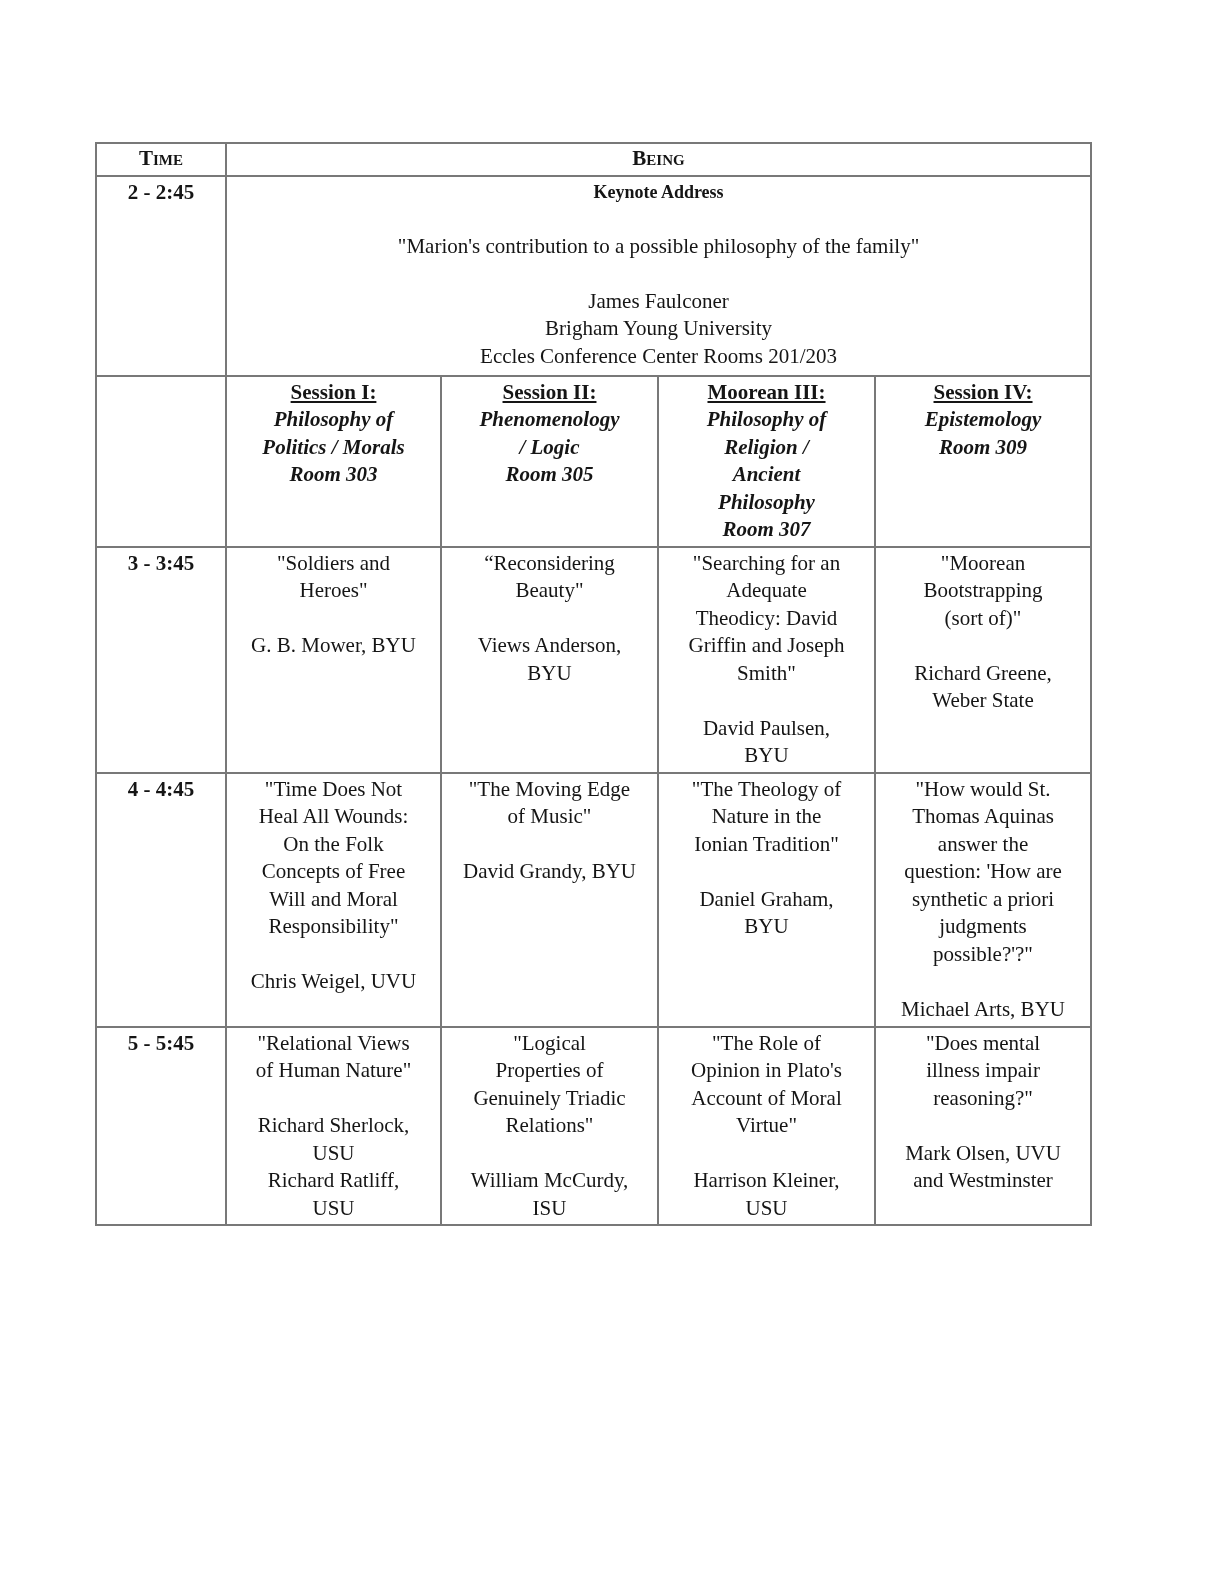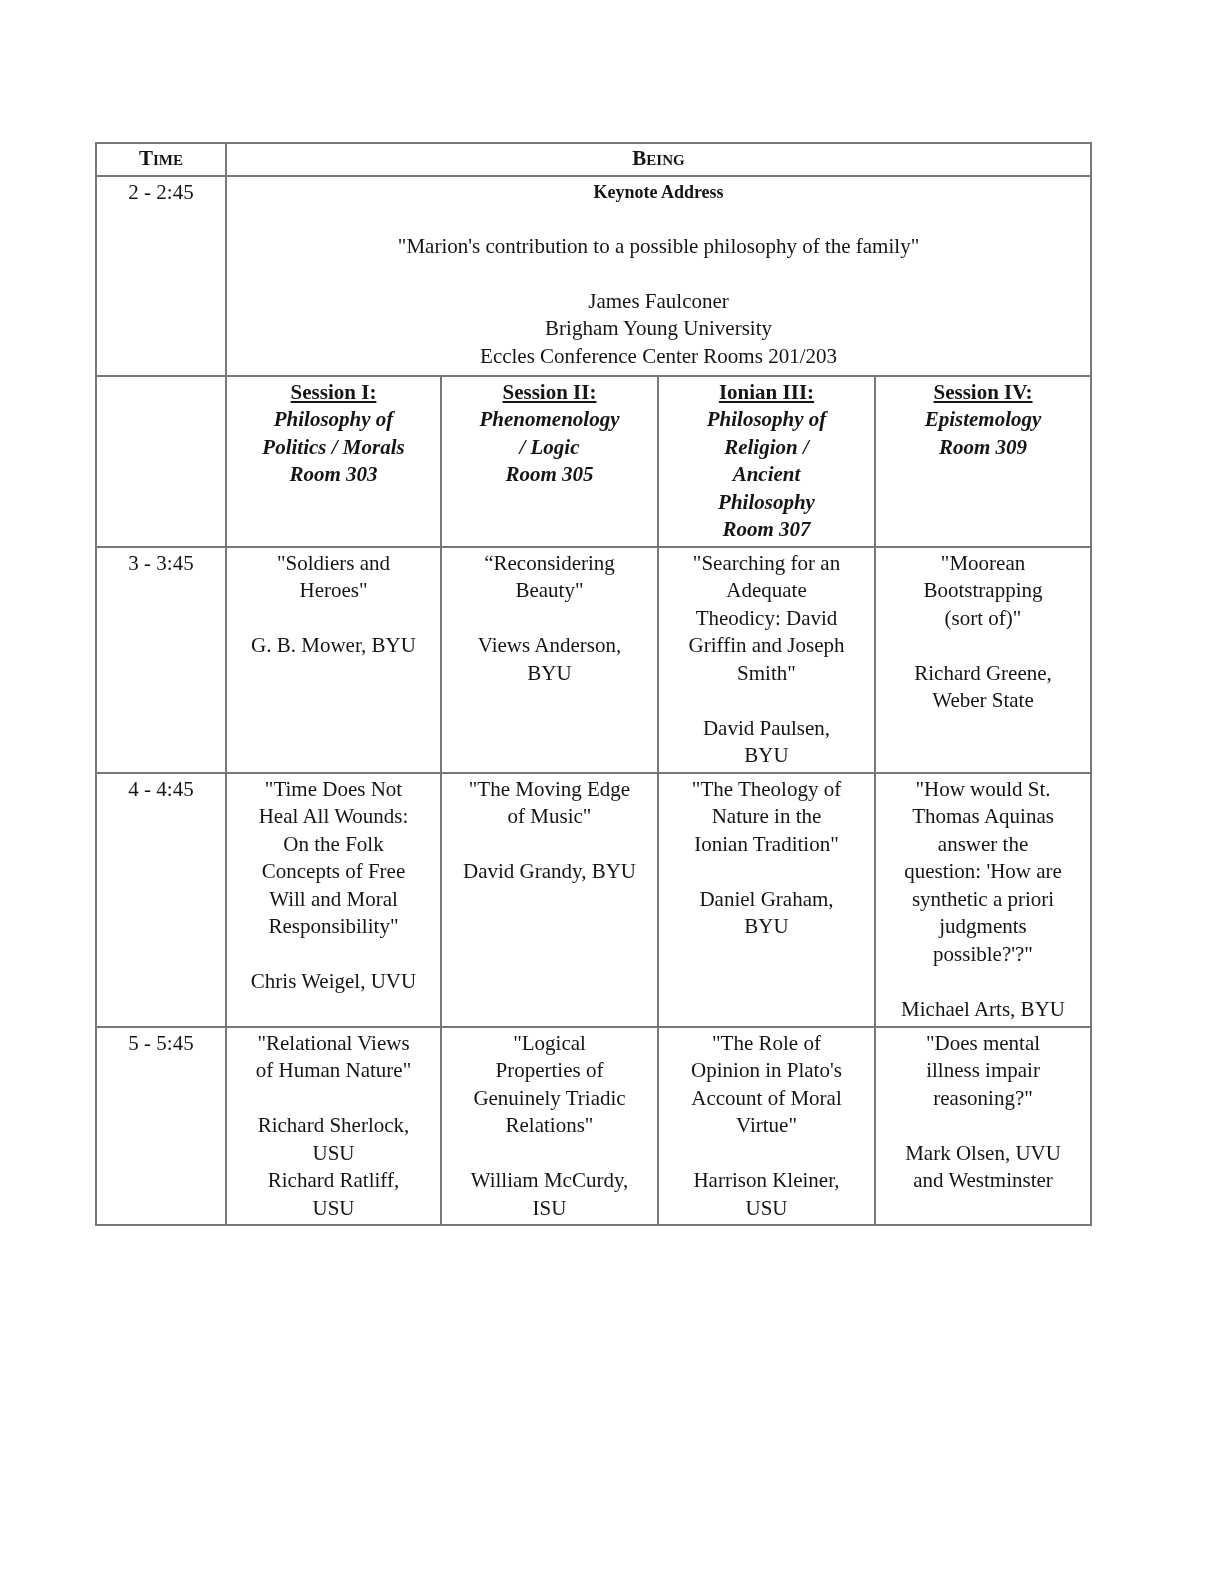--- a/index.html
+++ b/index.html
@@ -42,21 +42,21 @@
   tr.r-dinner    { height: 49px; }
 
   .smallcaps {
     font-variant: small-caps;
     font-weight: bold;
     font-size: 21px;
     line-height: 26px;
     padding-top: 1px !important;
   }
   .time-cell {
-    font-weight: normal;
+    font-weight: bold;
     margin-top: 44px;
   }
   .prelines {
     white-space: pre-line;
   }
   .keynote-title {
     font-weight: bold;
     font-size: 18px;
   }
   .keynote-quote {
@@ -119,21 +119,21 @@
 Politics / Morals
 Room 303</div>
       </td>
       <td>
         <div class="session-label">Session II:</div>
         <div class="session-topic">Phenomenology
 / Logic
 Room 305</div>
       </td>
       <td>
-        <div class="session-label">Ionian III:</div>
+        <div class="session-label">Moorean III:</div>
         <div class="session-topic">Philosophy of
 Religion /
 Ancient
 Philosophy
 Room 307</div>
       </td>
       <td>
         <div class="session-label">Session IV:</div>
         <div class="session-topic">Epistemology
 Room 309</div>

